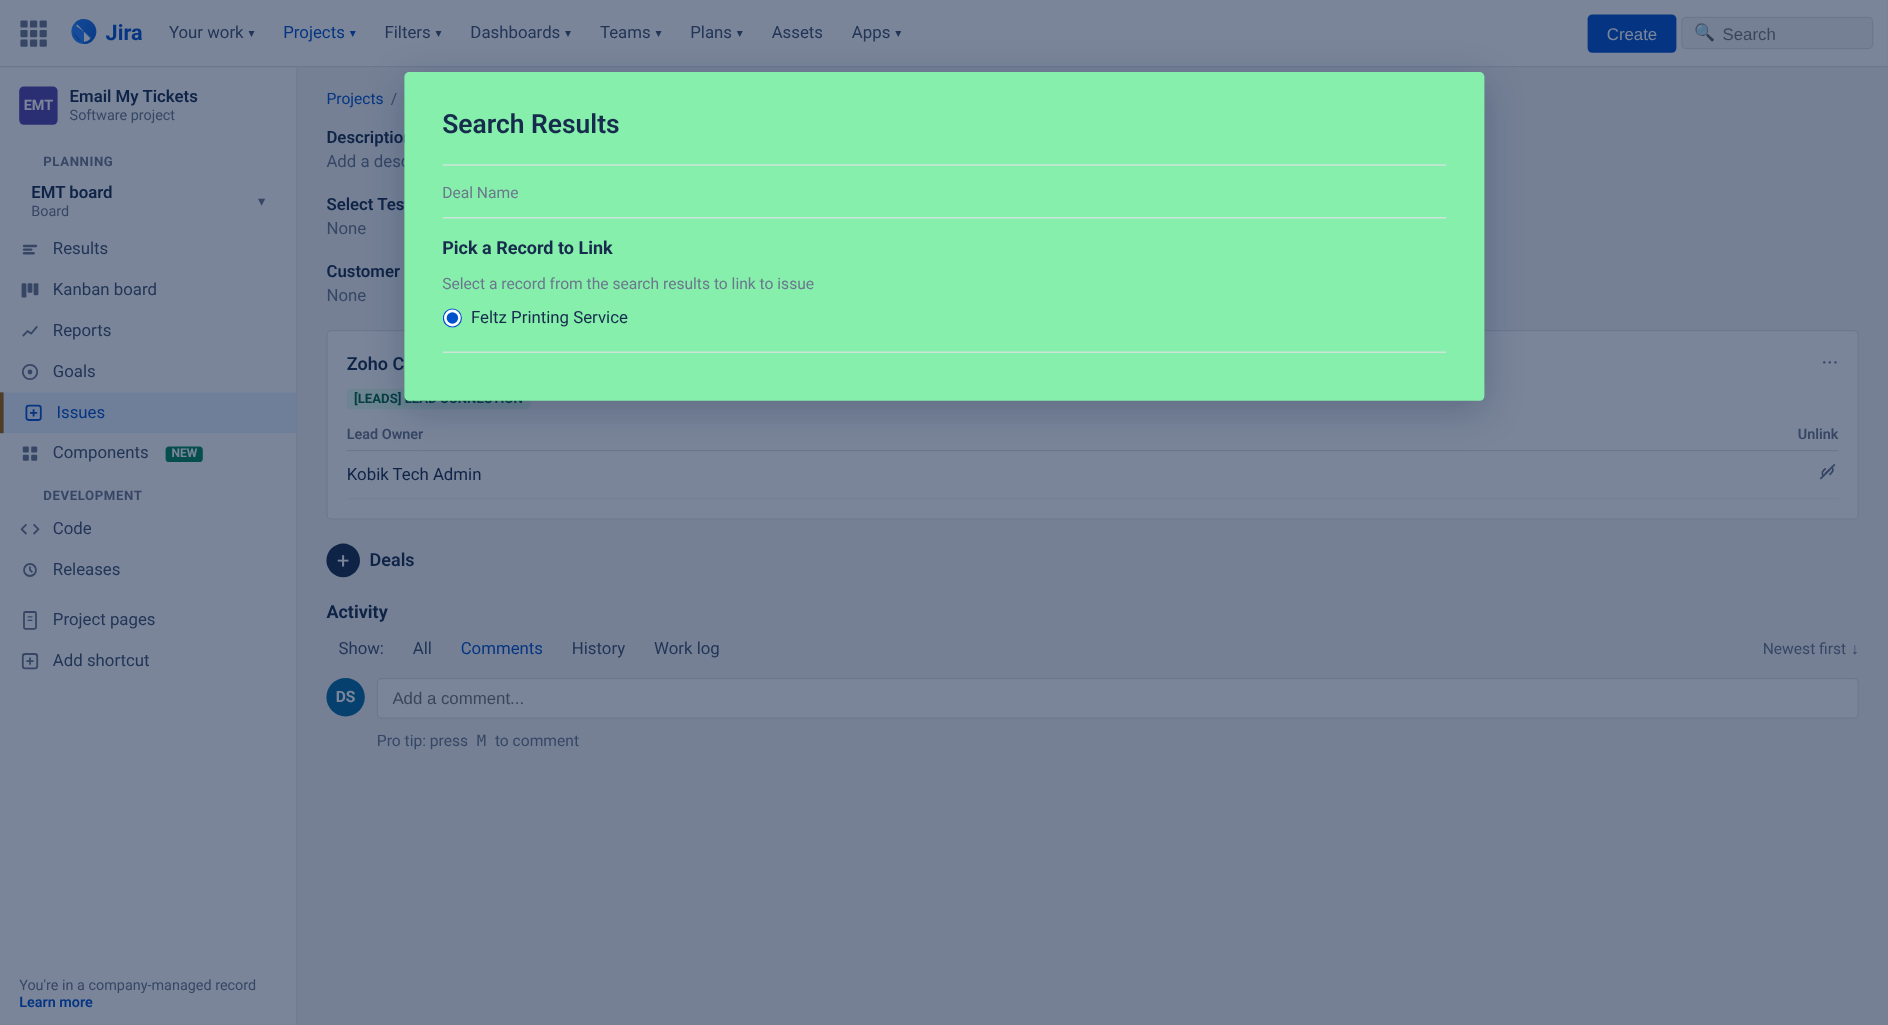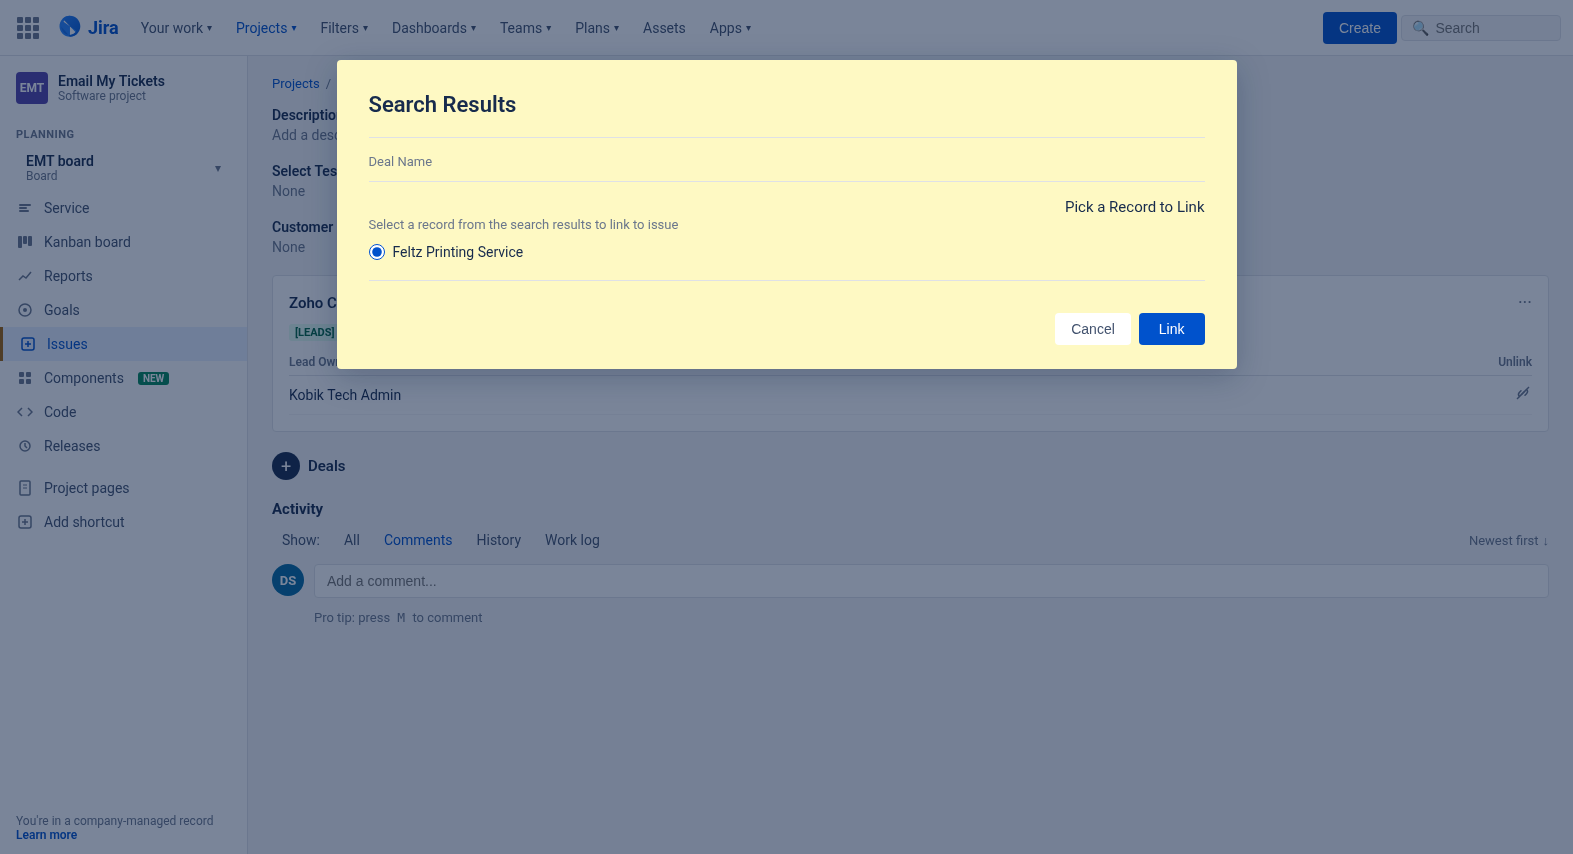--- a/index.html
+++ b/index.html
@@ -28,21 +28,21 @@
     
     .main-layout { display: flex; height: calc(100vh - 56px); }
 
     
     .sidebar { width: 248px; background: #fff; border-right: 1px solid #dfe1e6; display: flex; flex-direction: column; overflow-y: auto; flex-shrink: 0; position: relative; }
     .project-header { display: flex; align-items: center; gap: 10px; padding: 16px 16px 12px; }
     .project-avatar { width: 32px; height: 32px; background: #5243aa; border-radius: 4px; display: flex; align-items: center; justify-content: center; color: #fff; font-size: 12px; font-weight: 700; }
     .project-info { flex: 1; }
     .project-name { font-size: 14px; font-weight: 600; color: #172b4d; line-height: 1.2; }
     .project-type { font-size: 12px; color: #6b778c; }
-    .sidebar-section-label { font-size: 11px; font-weight: 700; color: #6b778c; text-transform: uppercase; padding: 12px 16px 4px; letter-spacing: 0.5px; }
+    .sidebar-section-label { font-size: 11px; font-weight: 700; color: #6b778c; text-transform: uppercase; padding: 12px 16px 4px; letter-spacing: 0.5px; margin-left: 20px; }
     .sidebar-item { display: flex; align-items: center; gap: 10px; padding: 8px 16px; font-size: 14px; color: #42526e; cursor: pointer; border-radius: 0; position: relative; }
     .sidebar-item.active { background: #e8f0fe; color: #0052cc; border-left: 3px solid #a16207; }
     .sidebar-item .item-icon { width: 18px; height: 18px; display: flex; align-items: center; justify-content: center; flex-shrink: 0; }
     .badge-new { background: #00875a; color: #fff; font-size: 10px; font-weight: 700; padding: 1px 5px; border-radius: 3px; margin-left: 4px; }
     .emt-board-row { display: flex; align-items: center; padding: 8px 26px; cursor: pointer; }
     .emt-board-label { font-size: 14px; font-weight: 600; color: #172b4d; flex: 1; }
     .emt-board-sub { font-size: 12px; color: #6b778c; }
     .sidebar-footer { padding: 12px 16px; font-size: 12px; color: #6b778c; margin-top: auto; }
     .sidebar-footer a { color: #0052cc; text-decoration: none; font-weight: 600; }
 
@@ -82,25 +82,25 @@
     .comment-row { display: flex; align-items: flex-start; gap: 10px; margin-bottom: 12px; }
     .comment-avatar { width: 32px; height: 32px; border-radius: 50%; background: #0369a1; color: #fff; display: flex; align-items: center; justify-content: center; font-size: 13px; font-weight: 700; flex-shrink: 0; }
     .comment-input { flex: 1; border: 1px solid #dfe1e6; border-radius: 4px; padding: 8px 12px; font-size: 14px; color: #6b778c; background: #fff; outline: none; }
     .protip { font-size: 13px; color: #6b778c; margin-top: 4px; padding-left: 42px; }
     .protip code { font-family: monospace; background: #f4f5f7; padding: 1px 4px; border-radius: 3px; }
 
     
     .overlay { position: fixed; top: 0; left: 0; right: 0; bottom: 0; background: rgba(9,30,66,0.54); z-index: 100; display: flex; align-items: flex-start; justify-content: center; padding-top: 60px; }
 
     
-    .modal { background: #fef9c3; border-radius: 4px; width: 900px; max-width: 95vw; padding: 32px 32px 24px; box-shadow: 0 8px 32px rgba(9,30,66,0.25); position: relative; }
+    .modal { background: #86efac; border-radius: 4px; width: 900px; max-width: 95vw; padding: 32px 32px 24px; box-shadow: 0 8px 32px rgba(9,30,66,0.25); position: relative; }
     .modal-title { font-size: 22px; font-weight: 600; color: #172b4d; margin-bottom: 20px; }
     .modal-divider { border: none; border-top: 1px solid #dfe1e6; margin-bottom: 16px; }
     .modal-field-label { font-size: 13px; color: #6b778c; margin-bottom: 12px; }
-    .modal-section-title { font-size: 15px; font-weight: 400; color: #172b4d; margin-bottom: 1px; text-align: right; }
+    .modal-section-title { font-size: 15px; font-weight: 700; color: #172b4d; margin-bottom: 14px; }
     .modal-hint { font-size: 13px; color: #6b778c; margin-bottom: 12px; }
     .radio-row { display: flex; align-items: center; gap: 8px; margin-bottom: 8px; }
     .radio-row input[type="radio"] { accent-color: #0052cc; width: 16px; height: 16px; }
     .radio-label { font-size: 14px; color: #172b4d; }
     .modal-footer { display: flex; justify-content: flex-end; gap: 8px; margin-top: 32px; }
     .btn-cancel { background: #fff; border: none; padding: 8px 16px; font-size: 14px; color: #42526e; cursor: pointer; border-radius: 4px; }
     .btn-link { background: #0052cc; color: #fff; border: none; padding: 8px 20px; font-size: 14px; font-weight: 500; cursor: pointer; border-radius: 4px; }
 
     
     .sidebar::-webkit-scrollbar { width: 4px; }
@@ -201,21 +201,21 @@
     </div>
 
     <div class="sidebar-item">
       <span class="item-icon">
         <svg width="16" height="16" viewBox="0 0 16 16" fill="none">
             <rect x="2" y="4" width="12" height="2" rx="1" fill="#6b778c"></rect>
             <rect x="2" y="7" width="8" height="2" rx="1" fill="#6b778c"></rect>
             <rect x="2" y="10" width="10" height="2" rx="1" fill="#6b778c"></rect>
           </svg>
       </span>
-      <span>Service</span>
+      <span>Results</span>
     </div>
     <div class="sidebar-item">
       <span class="item-icon">
         <svg width="16" height="16" viewBox="0 0 16 16" fill="none">
             <rect x="1" y="2" width="4" height="12" rx="1" fill="#6b778c"></rect>
             <rect x="6" y="2" width="4" height="8" rx="1" fill="#6b778c"></rect>
             <rect x="11" y="2" width="4" height="10" rx="1" fill="#6b778c"></rect>
           </svg>
       </span>
       <span>Kanban board</span>
@@ -253,20 +253,21 @@
             <rect x="2" y="2" width="5" height="5" rx="1" fill="#6b778c"></rect>
             <rect x="9" y="2" width="5" height="5" rx="1" fill="#6b778c"></rect>
             <rect x="2" y="9" width="5" height="5" rx="1" fill="#6b778c"></rect>
             <rect x="9" y="9" width="5" height="5" rx="1" fill="#6b778c"></rect>
           </svg>
       </span>
       <span>Components</span>
       <span class="badge-new">NEW</span>
     </div>
 
+    <div class="sidebar-section-label">DEVELOPMENT</div>
 
     <div class="sidebar-item">
       <span class="item-icon">
         <svg width="16" height="16" viewBox="0 0 16 16" fill="none">
             <polyline points="5,4 1,8 5,12" stroke="#6b778c" stroke-width="1.5" fill="none"></polyline>
             <polyline points="11,4 15,8 11,12" stroke="#6b778c" stroke-width="1.5" fill="none"></polyline>
           </svg>
       </span>
       <span>Code</span>
     </div>
@@ -395,18 +396,14 @@
     <hr class="modal-divider">
     <div class="modal-field-label">Deal Name</div>
     <hr class="modal-divider">
     <div class="modal-section-title">Pick a Record to Link</div>
     <div class="modal-hint">Select a record from the search results to link to issue</div>
     <div class="radio-row">
       <input type="radio" name="record" id="record1" checked="" style="">
       <label class="radio-label" for="record1">Feltz Printing Service</label>
     </div>
     <hr class="modal-divider" style="margin-top:20px;">
-    <div class="modal-footer">
-      <button class="btn-cancel">Cancel</button>
-      <button class="btn-link">Link</button>
-    </div>
   </div>
 </div>
 
 </body></html>

